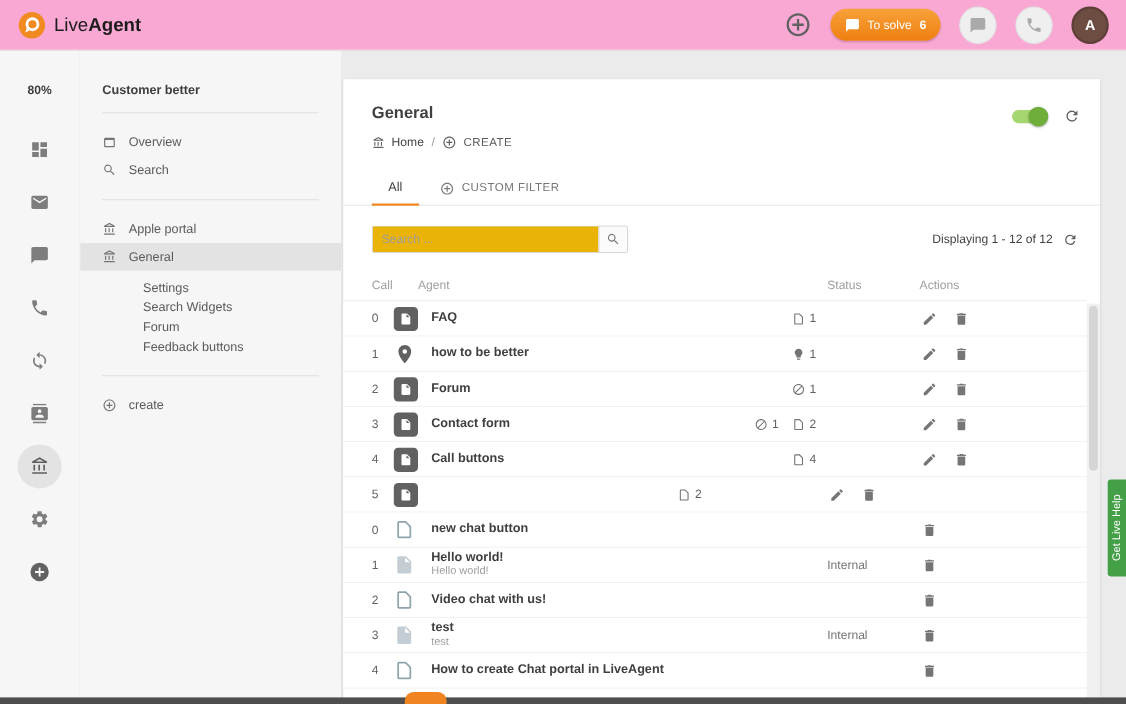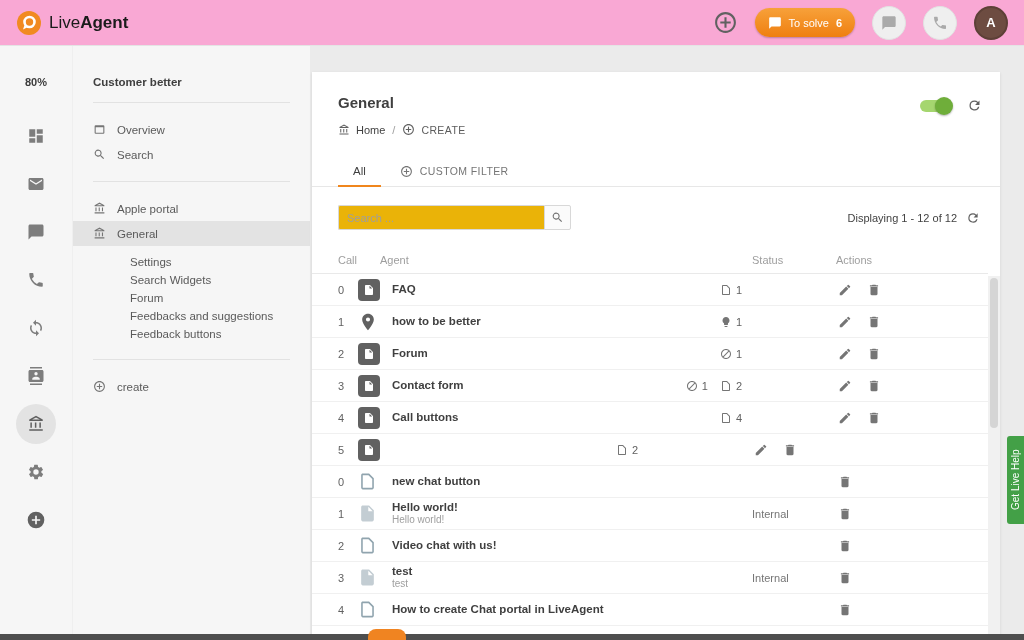--- a/index.html
+++ b/index.html
@@ -232,23 +232,20 @@
       </div>
       <div class="sb-sub">
         <div class="sb-subitem">
             <span>Settings</span>
           </div>
         <div class="sb-subitem">
             <span>Search Widgets</span>
           </div>
         <div class="sb-subitem">
             <span>Forum</span>
-          </div>
-        <div class="sb-subitem">
-            <span>Feedbacks and suggestions</span>
           </div>
         <div class="sb-subitem">
             <span>Feedback buttons</span>
           </div>
       </div>
     </div>
     <div class="sb-div"></div>
     <div class="sb-group">
       <div class="sb-item">
         <span class="ic">

